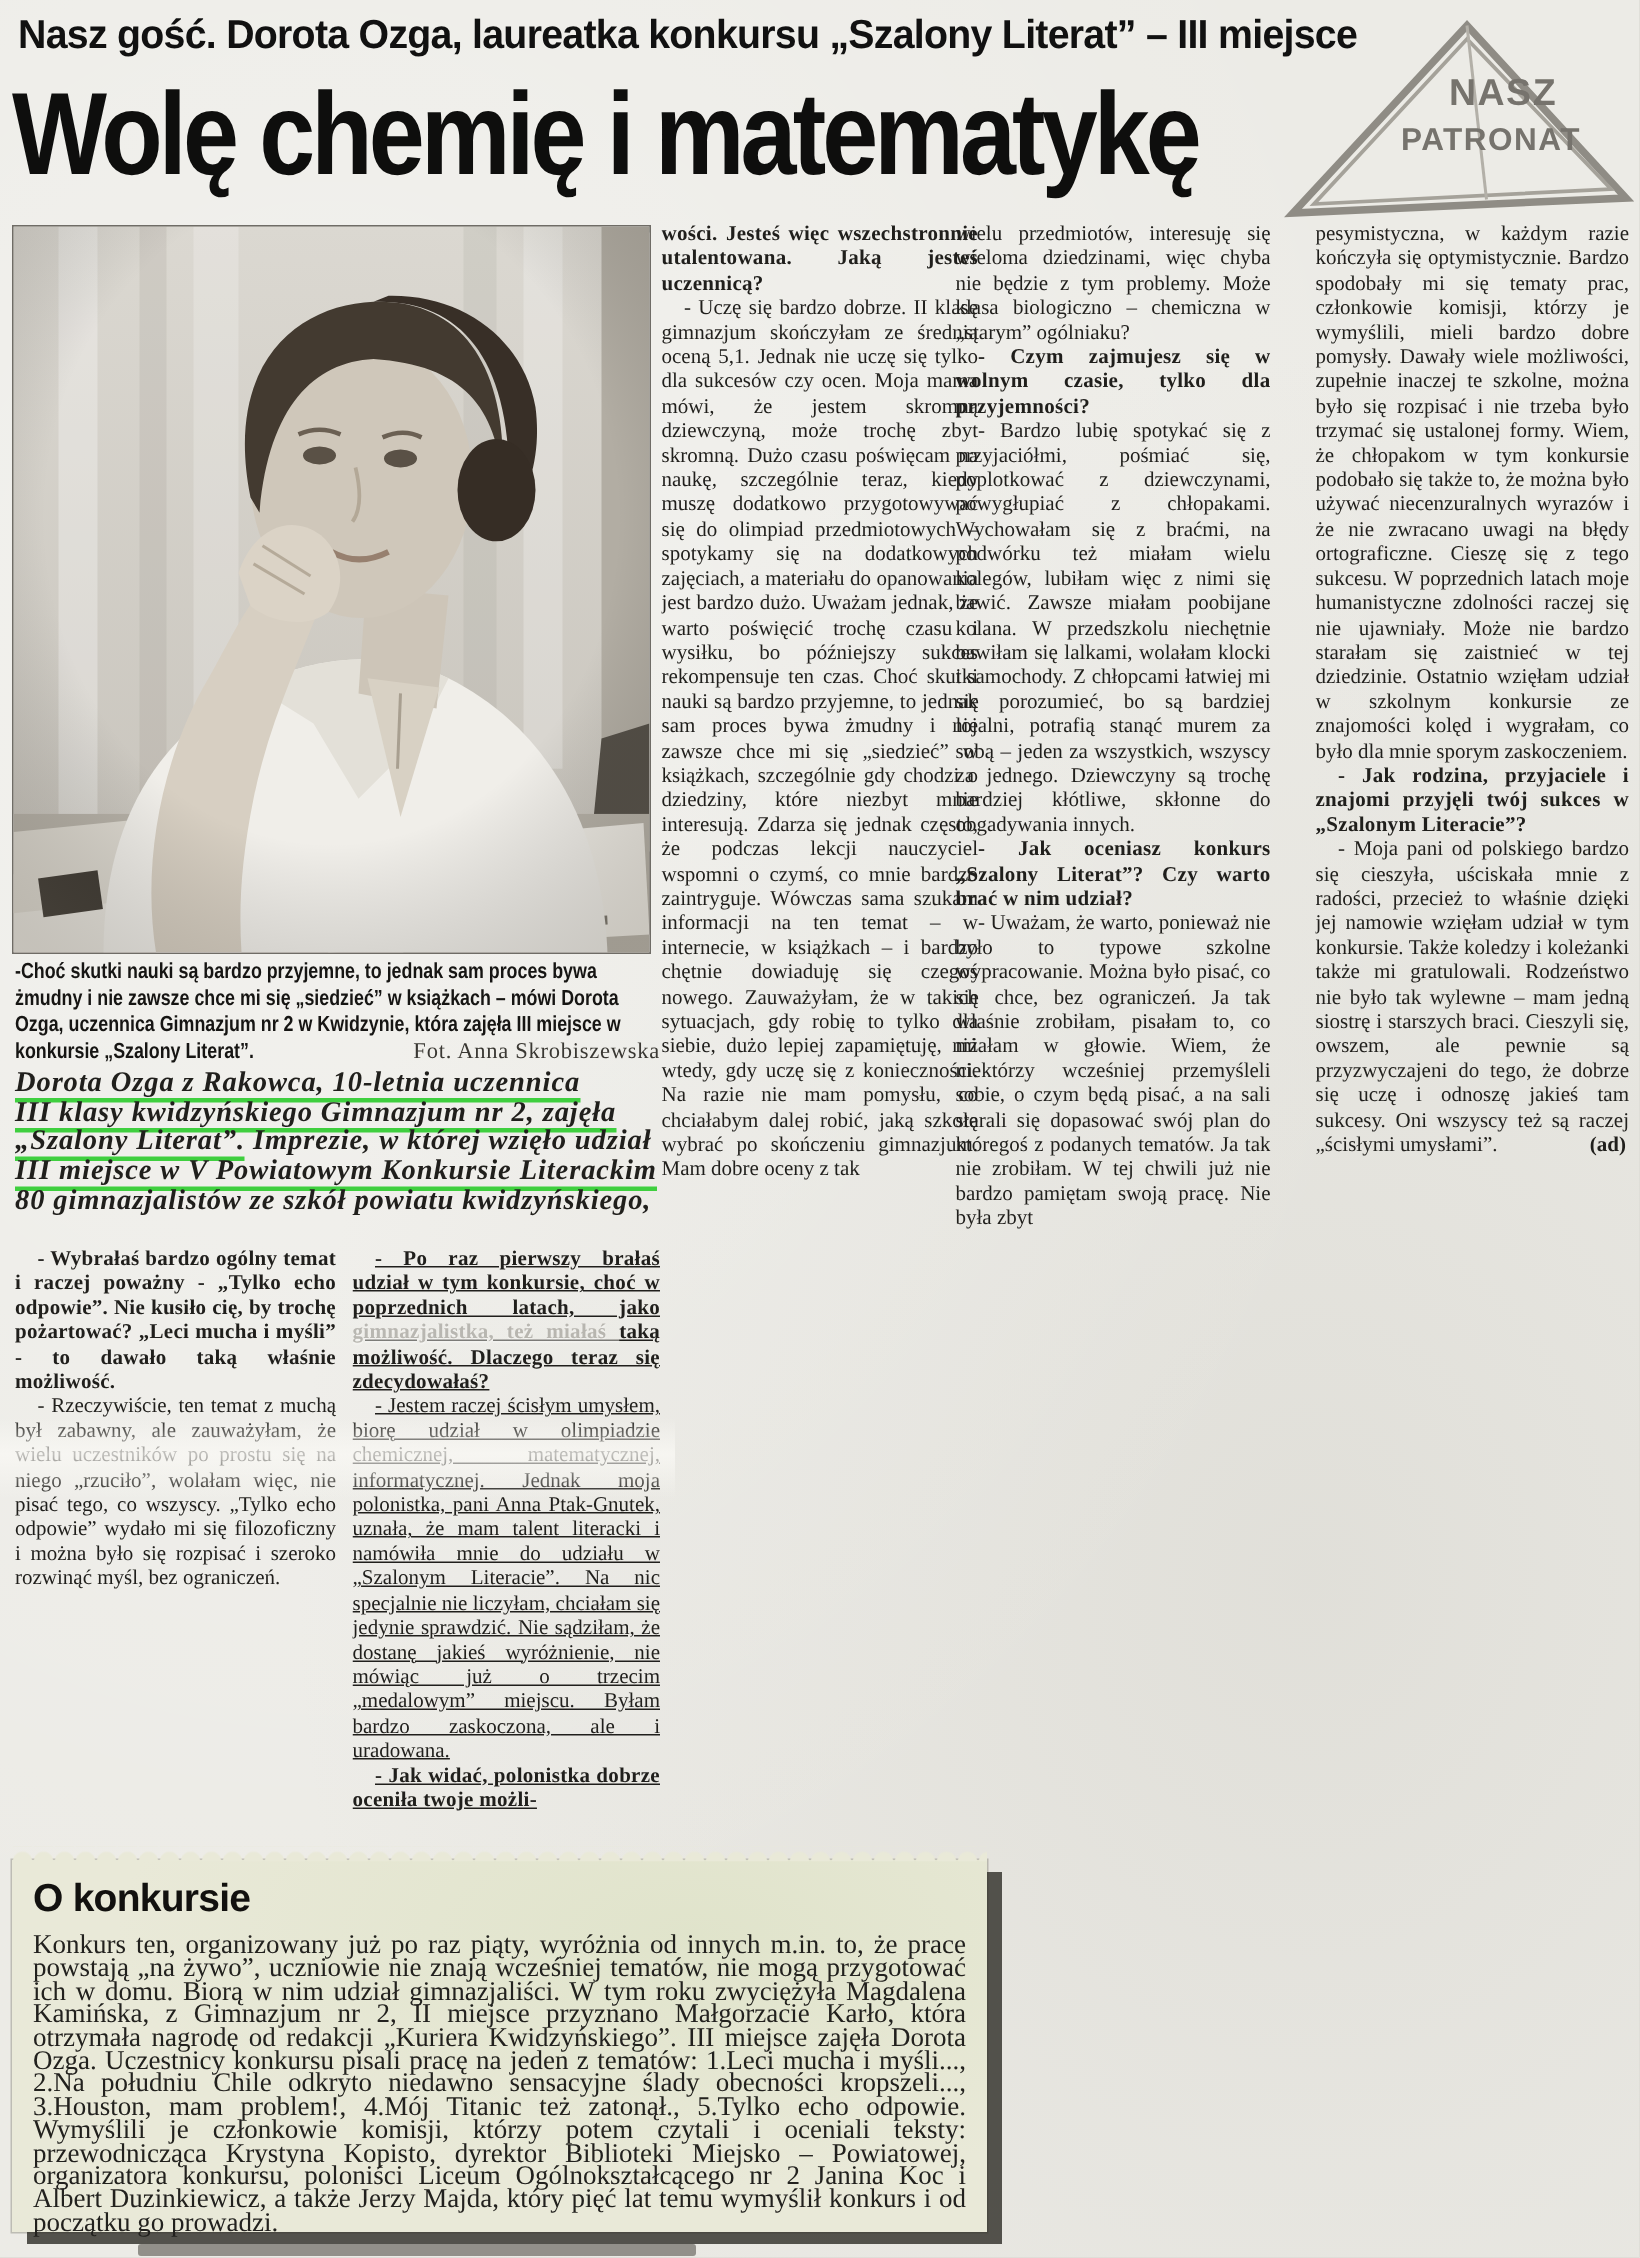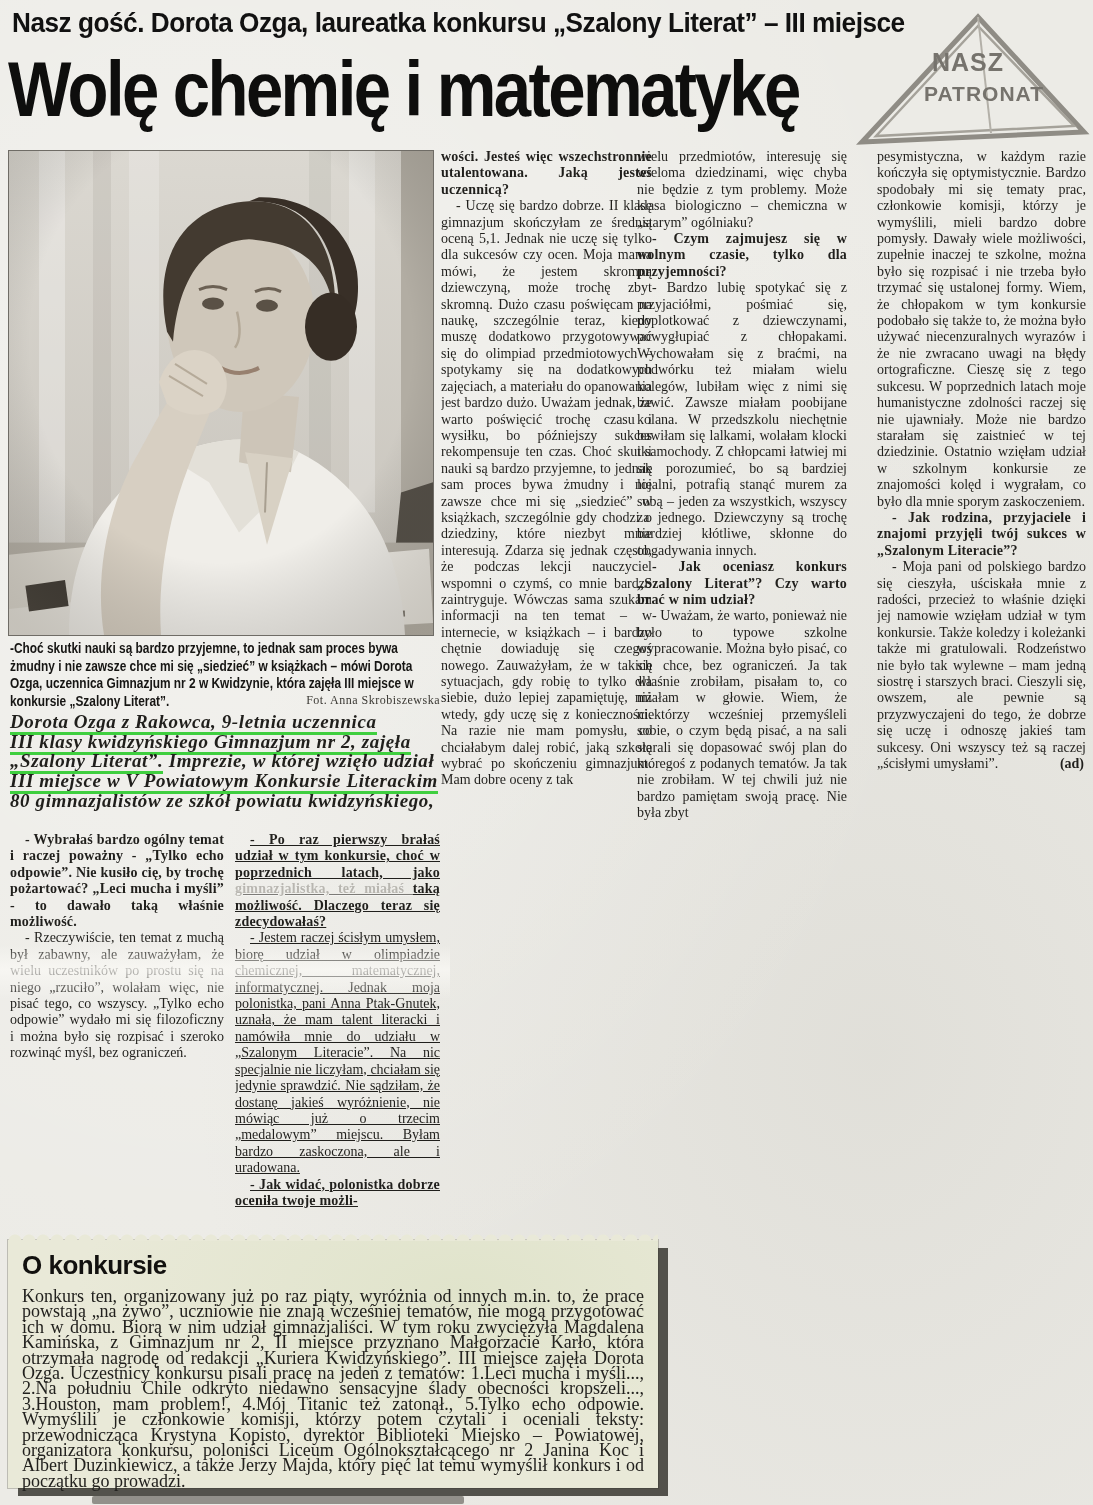--- a/index.html
+++ b/index.html
@@ -29,40 +29,40 @@
   .headline{
     position:absolute;left:8px;top:44px;width:1010px;
     font-family:"Liberation Sans", sans-serif;font-weight:800;
     font-size:78px;letter-spacing:-3px;color:#0e0e0d;
     transform:scaleX(.86);transform-origin:left top;white-space:nowrap;
   }
   .logo{position:absolute;left:850px;top:12px;width:240px;height:134px;}
   .logo svg{position:absolute;inset:0;}
   .logo .t1,.logo .t2{
     position:absolute;font-family:"Liberation Sans", sans-serif;font-weight:700;
-    color:#76736d;letter-spacing:1px;width:140px;
+    color:#76736d;letter-spacing:1px;text-align:center;width:140px;
   }
   .logo .t1{left:82px;top:36px;font-size:25px;}
   .logo .t2{left:74px;top:70px;font-size:21px;}
   
   .photo{
     position:absolute;left:8px;top:150px;width:424px;height:484px;
     border:1px solid #6f6c66;box-shadow:inset 0 4px 0 rgba(40,40,38,.55);
     background:#cfccc5;overflow:hidden;
   }
   .photo svg{display:block;width:100%;height:100%;}
   .caption{
     position:absolute;left:10px;top:640px;width:530px;
     transform:scaleX(.82);transform-origin:left top;
     font-family:"Liberation Sans", sans-serif;font-weight:700;
     font-size:14.5px;line-height:17.5px;color:#161513;
   }
   .credit{
     position:absolute;left:10px;top:693px;width:430px;text-align:right;
-    font-size:12px;color:#3a3833;letter-spacing:.5px;
+    font-size:15px;color:#3a3833;letter-spacing:.5px;
   }
   
   .lead{
     position:absolute;left:10px;top:712px;width:438px;
     font-style:italic;font-weight:600;font-size:19px;line-height:19.7px;
     letter-spacing:.6px;color:#201f1c;
   }
   .lead .ln{white-space:nowrap;}
   .lead .u{border-bottom:3px solid var(--green);padding-bottom:0px;}
   
@@ -193,21 +193,21 @@
       <line x1="160" y1="224" x2="194" y2="244" stroke="#b5aa99" stroke-width="2"></line>
 
       <rect width="424" height="482" fill="url(#vig)"></rect>
     </svg>
   </div>
 
   <div class="caption">-Choć skutki nauki są bardzo przyjemne, to jednak sam proces bywa żmudny i nie zawsze chce mi się „siedzieć” w książkach – mówi Dorota Ozga, uczennica Gimnazjum nr 2 w Kwidzynie, która zajęła III miejsce w konkursie „Szalony Literat”.</div>
   <div class="credit">Fot. Anna Skrobiszewska</div>
 
   <div class="lead">
-    <div class="ln"><span class="u">Dorota Ozga z Rakowca, 9-letnia uczennica</span><span></span></div>
+    <div class="ln"><span class="u">Dorota Ozga z Rakowca, 10-letnia uczennica</span><span></span></div>
     <div class="ln"><span class="u">III klasy kwidzyńskiego Gimnazjum nr 2, zajęła</span><span></span></div>
     <div class="ln"><span class="u">„Szalony Literat”.</span><span> Imprezie, w której wzięło udział</span></div>
     <div class="ln"><span class="u">III miejsce w V Powiatowym Konkursie Literackim</span><span></span></div>
     <div class="ln"><span class="u"></span><span>80 gimnazjalistów ze szkół powiatu kwidzyńskiego,</span></div>
   </div>
 
   <div class="col c1">
     <p class="q">- Wybrałaś bardzo ogólny temat i raczej poważny - „Tylko echo odpowie”. Nie kusiło cię, by trochę pożartować? „Leci mucha i myśli” - to dawało taką właśnie możliwość.</p>
     <p>- Rzeczywiście, ten temat z muchą był zabawny, ale zauważyłam, że wielu uczestników po prostu się na niego „rzuciło”, wolałam więc, nie pisać tego, co wszyscy. „Tylko echo odpowie” wydało mi się filozoficzny i można było się rozpisać i szeroko rozwinąć myśl, bez ograniczeń.</p>
   </div>

